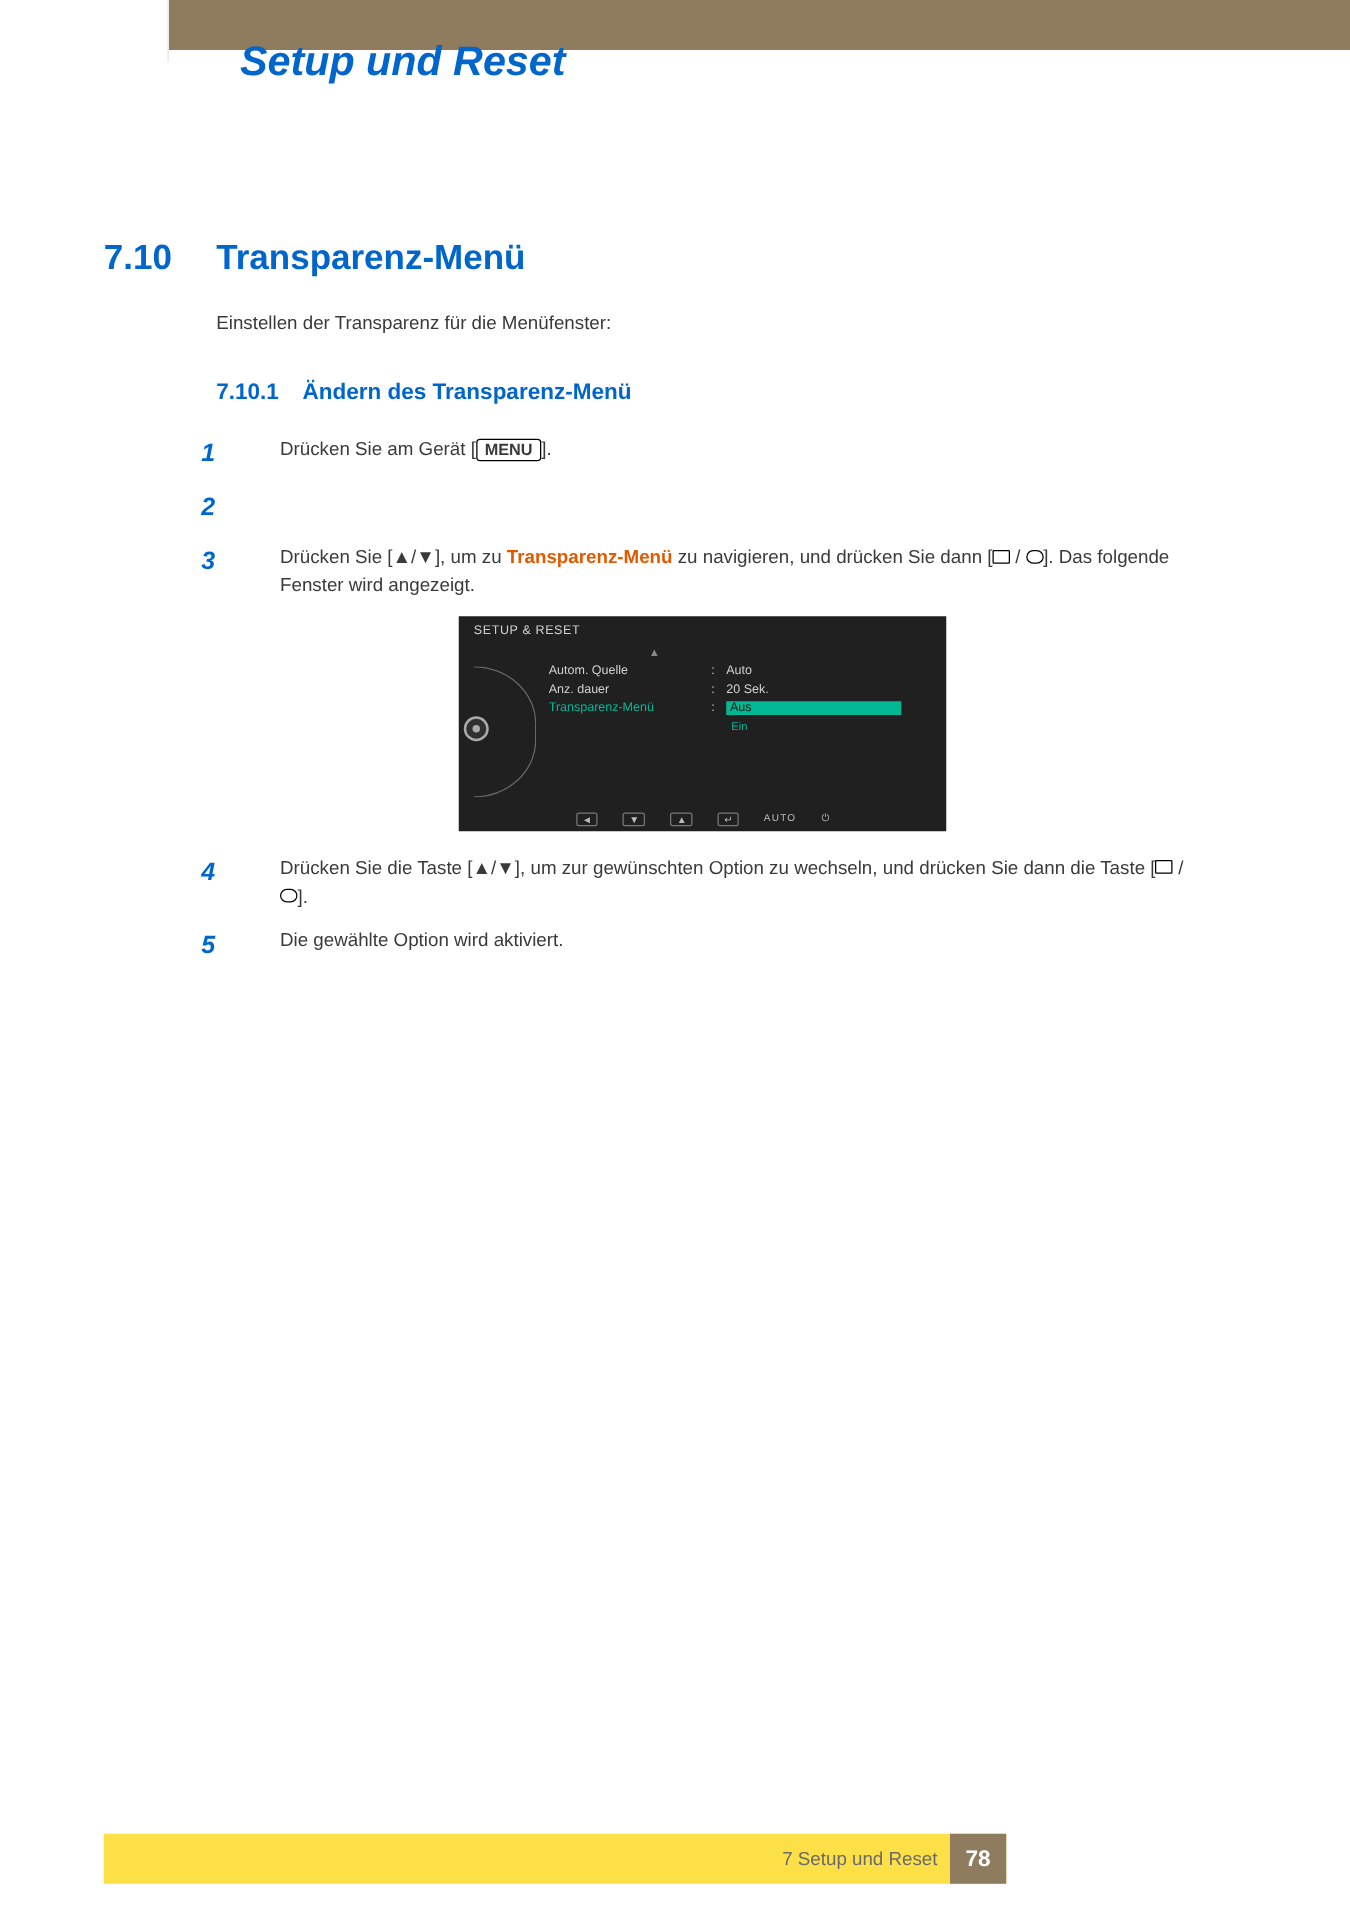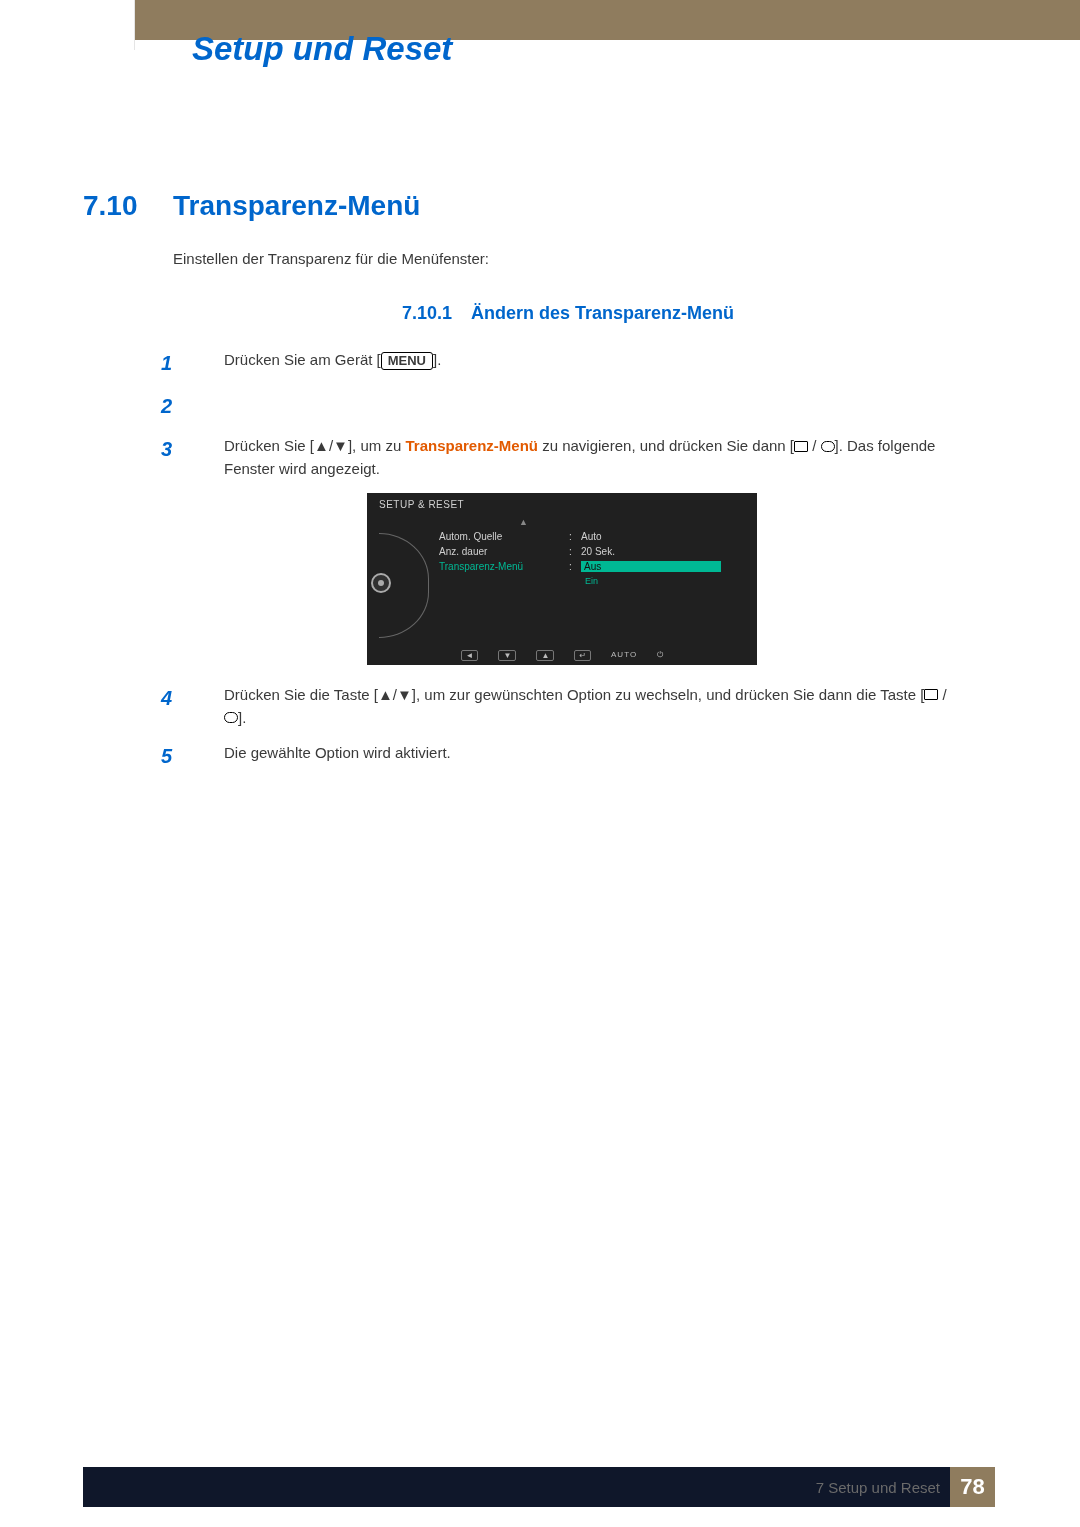--- a/index.html
+++ b/index.html
@@ -57,21 +57,20 @@
     font-size: 15px;
     color: #3a3a3a;
     margin-bottom: 36px;
   }
   .subsection-row {
     margin-left: 90px;
     font-size: 18px;
     font-weight: bold;
     color: #0066cc;
     margin-bottom: 24px;
-    text-align: center;
   }
   .subsection-num { margin-right: 14px; }
   .steps {
     margin-left: 78px;
   }
   .step {
     display: flex;
     align-items: flex-start;
     margin-bottom: 12px;
     line-height: 1.55;
@@ -154,31 +153,31 @@
   }
   .osd-footbtn {
     border: 1px solid #777; padding: 0 4px; border-radius: 2px;
     display: inline-flex; align-items: center; height: 11px;
   }
   .osd-auto { font-size:8px; letter-spacing:1px; }
 
   .footer-bar {
     position: absolute;
     bottom: 20px; left: 83px;
-    width: 912px; height: 40px;
-    background: #0f172a;
+    width: 722px; height: 40px;
+    background: #fde047;
     display: flex; align-items: center; justify-content: flex-end;
   }
   .footer-text {
     font-size: 15px; color: #6a6a6a; margin-right: 0;
   }
   .footer-page {
     width: 45px; height: 40px;
     background: #8f7c5e;
-    color: #fff; font-size: 22px; font-weight: bold;
+    color: #fff; font-size: 18px; font-weight: bold;
     display: flex; align-items: center; justify-content: center;
     margin-left: 10px;
   }
   .icon-box {
     display:inline-block; border:1.5px solid #000; width:14px; height:11px;
     vertical-align:middle; border-radius:1px; position:relative; top:-1px;
   }
   .icon-enter {
     display:inline-block; border:1.5px solid #000; width:14px; height:11px;
     border-radius:6px; vertical-align:middle; position:relative; top:-1px;

